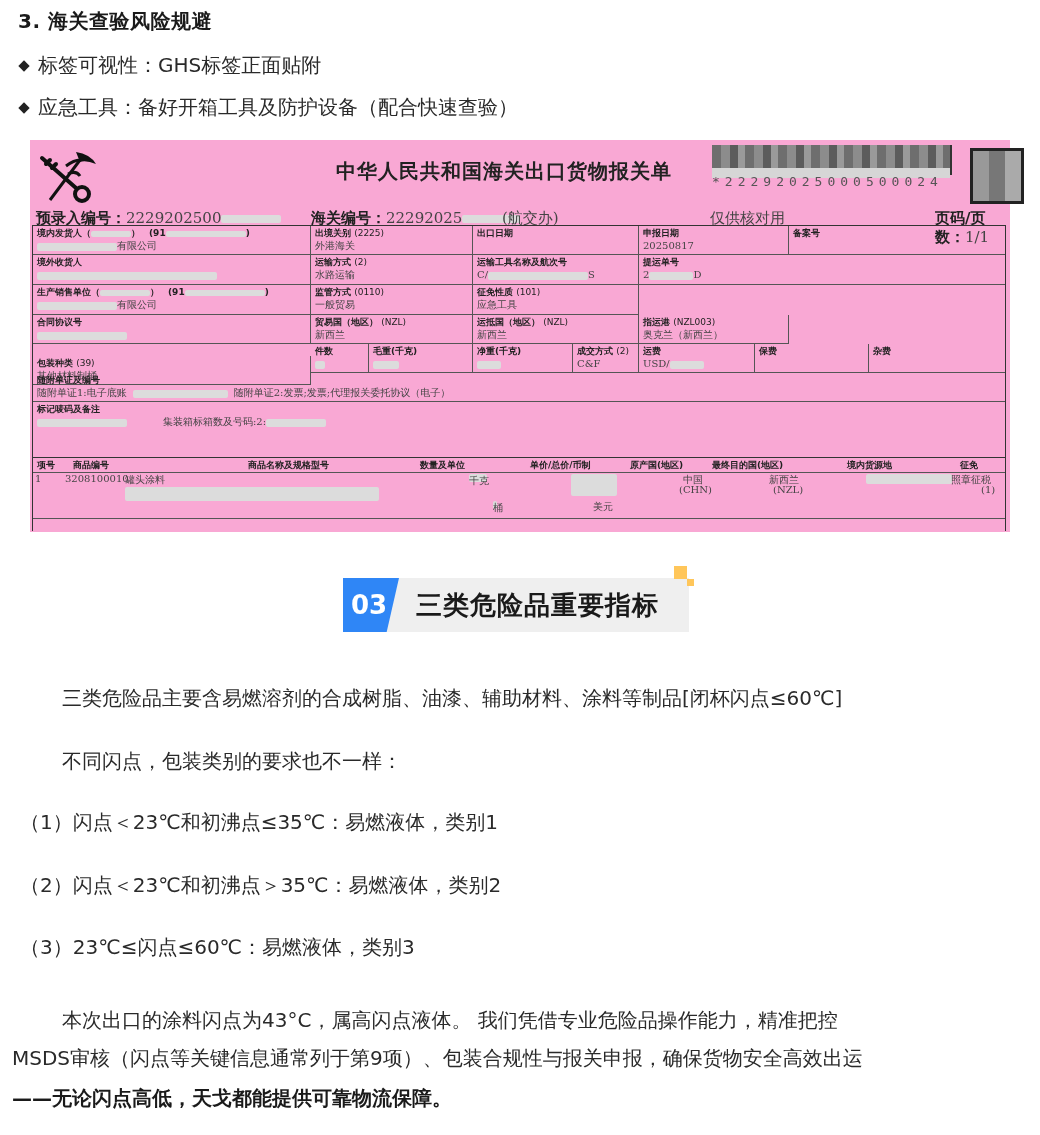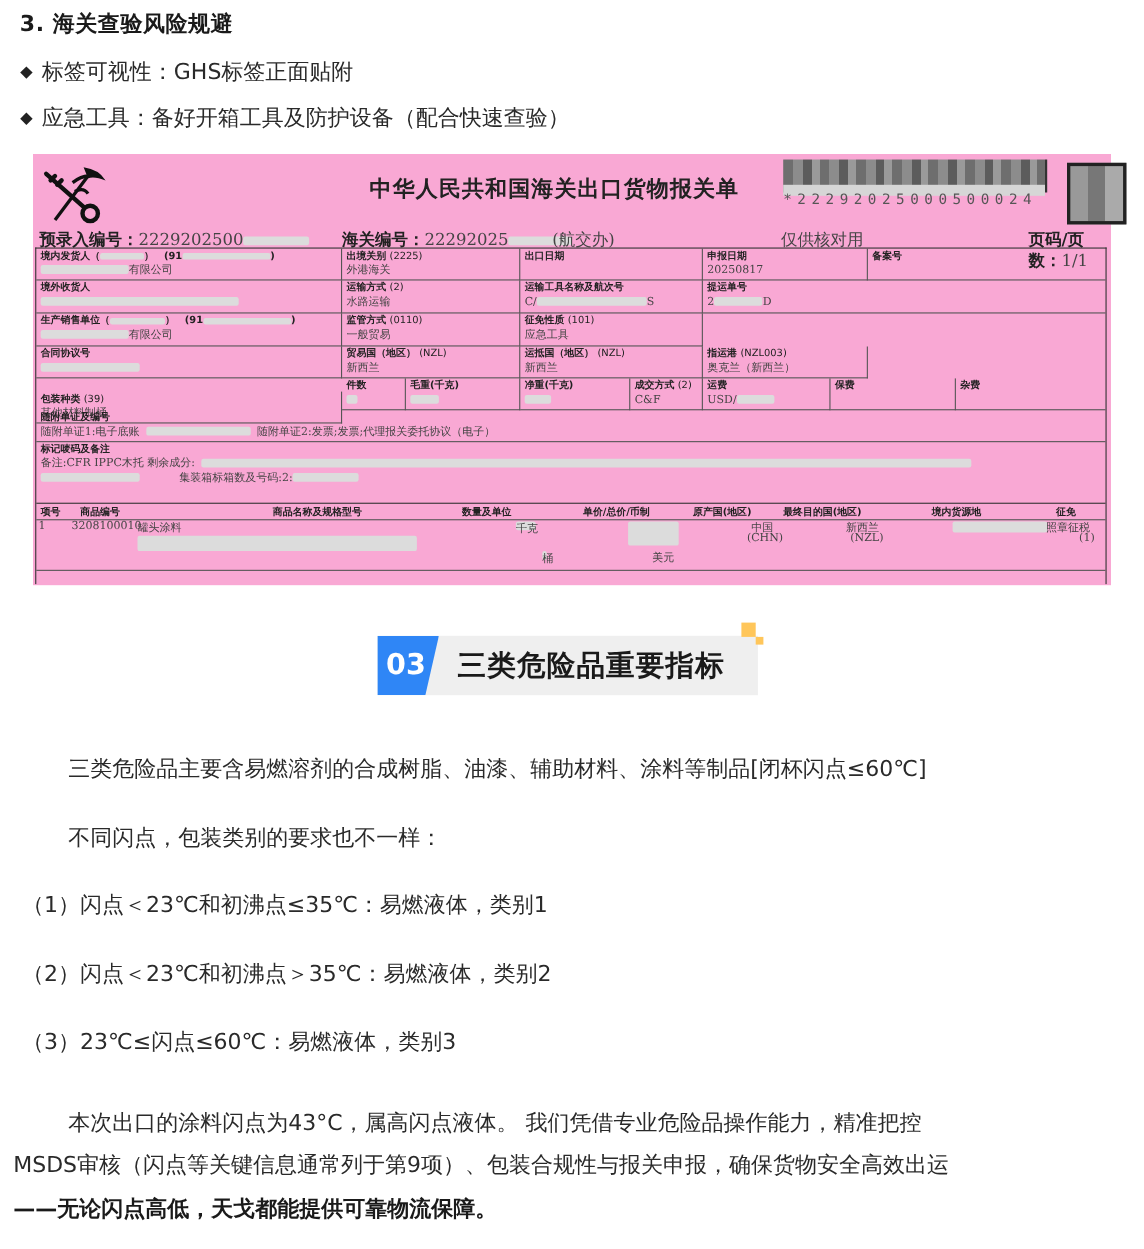--- a/index.html
+++ b/index.html
@@ -204,21 +204,20 @@
       <span class="lbl">杂费</span>
     </div>
 
     <div class="cell noR" style="left:0;top:147px;width:972px;height:29px;">
       <span class="lbl">随附单证及编号</span>
       <span class="val"><span>随附单证1:电子底账</span><span class="blur" style="width:95px;margin:0 6px;"></span><span>随附单证2:发票;发票;代理报关委托协议（电子）</span></span>
     </div>
 
     <div class="cell noR" style="left:0;top:176px;width:972px;height:55px;border-bottom:none;">
       <span class="lbl">标记唛码及备注</span>
-      <span class="val"><span>备注:CFR IPPC木托 剩余成分:</span><span class="blur" style="width:700px;margin-left:6px;"></span></span>
       <span class="val"><span class="blur" style="width:90px;margin-right:36px;"></span><span>集装箱标箱数及号码:2:</span><span class="blur" style="width:60px;"></span></span>
     </div>
 
     <div class="items-head">
       <span style="left:4px;">项号</span>
       <span style="left:40px;">商品编号</span>
       <span style="left:175px;padding-left:40px;">商品名称及规格型号</span>
       <span style="left:387px;">数量及单位</span>
       <span style="left:497px;">单价/总价/币制</span>
       <span style="left:597px;">原产国(地区)</span>

